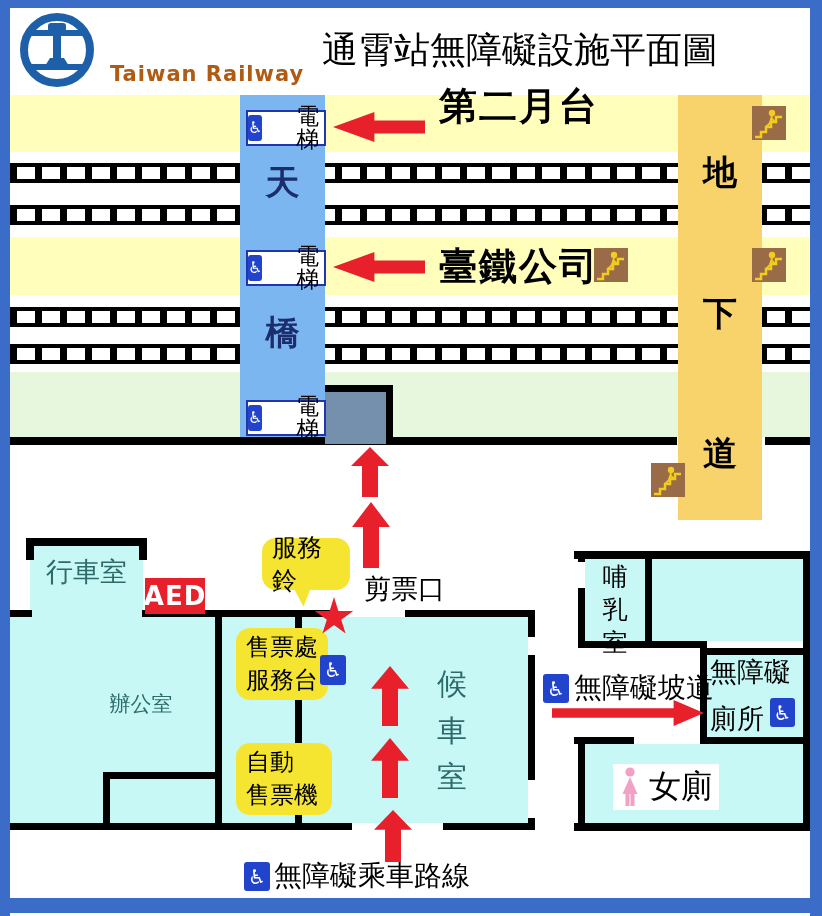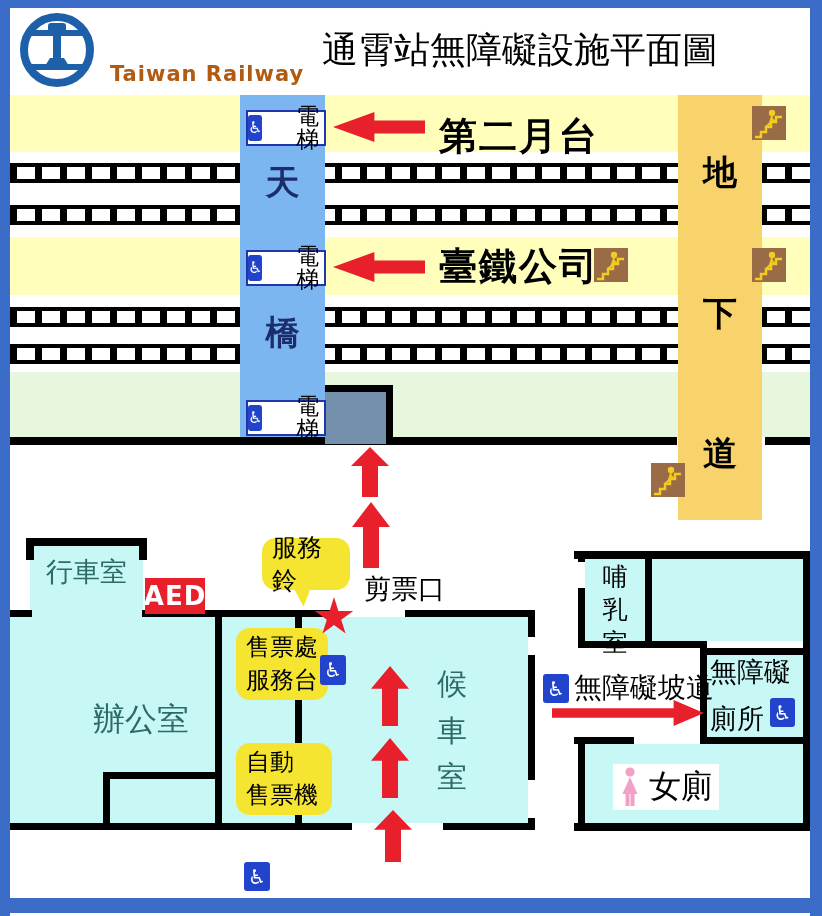--- a/index.html
+++ b/index.html
@@ -92,21 +92,21 @@
   <div class="elev" style="left:246px;top:250px;width:76px;height:32px;">
     <span class="wc" style="width:20px;height:26px;font-size:16px;">♿</span>
     <span class="elevtxt">電梯</span>
   </div>
   <div class="elev" style="left:246px;top:400px;width:76px;height:32px;">
     <span class="wc" style="width:20px;height:26px;font-size:16px;">♿</span>
     <span class="elevtxt">電梯</span>
   </div>
 
   <div class="arrow-left" style="left:333px;top:112px;width:92px;height:30px;"></div>
-  <div class="platlabel" style="left:434px;top:115px;width:170px;height:42px;">第二月台</div>
+  <div class="platlabel" style="left:434px;top:85px;width:170px;height:42px;">第二月台</div>
   <div class="arrow-left" style="left:333px;top:252px;width:92px;height:30px;"></div>
   <div class="platlabel" style="left:434px;top:245px;width:170px;height:42px;">臺鐵公司</div>
 
   <svg class="stairs" style="left:752px;top:106px;" width="34" height="34" viewBox="0 0 34 34">
     <rect width="34" height="34" fill="#9a6b47"></rect>
     <path d="M3 31 H9 V26 H14 V21 H19 V16 H24 V11 H30" stroke="#f2cc1e" stroke-width="2.5" fill="none"></path>
     <circle cx="20" cy="7" r="3.2" fill="#f2cc1e"></circle>
     <path d="M20 10 L18 17 L14 21 M19 12 L23 16" stroke="#f2cc1e" stroke-width="2" fill="none"></path>
   </svg>
   <svg class="stairs" style="left:594px;top:248px;" width="34" height="34" viewBox="0 0 34 34">
@@ -134,21 +134,21 @@
 
   <div class="cyan" style="left:30px;top:543px;width:113px;height:70px;"></div>
   <div class="wall" style="left:26px;top:538px;width:121px;height:8px;"></div>
   <div class="wall" style="left:26px;top:538px;width:8px;height:22px;"></div>
   <div class="wall" style="left:139px;top:538px;width:8px;height:22px;"></div>
   <div class="roomtxt" style="left:30px;top:556px;width:113px;height:32px;font-size:27px;">行車室</div>
 
   <div class="aed" style="left:145px;top:578px;width:60px;height:36px;">AED</div>
 
   <div class="cyan" style="left:10px;top:613px;width:212px;height:217px;"></div>
-  <div class="roomtxt" style="left:60px;top:688px;width:162px;height:32px;font-size:32px;margin-top:16px;">辦公室</div>
+  <div class="roomtxt" style="left:60px;top:688px;width:162px;height:32px;font-size:21px;">辦公室</div>
   <div class="wall" style="left:10px;top:610px;width:22px;height:7px;"></div>
   <div class="wall" style="left:142px;top:610px;width:80px;height:7px;"></div>
   <div class="wall" style="left:215px;top:610px;width:7px;height:220px;"></div>
   <div class="wall" style="left:103px;top:772px;width:119px;height:7px;"></div>
   <div class="wall" style="left:103px;top:772px;width:7px;height:58px;"></div>
 
   <div class="cyan" style="left:222px;top:617px;width:73px;height:206px;"></div>
   <div class="cyan" style="left:302px;top:617px;width:226px;height:206px;"></div>
   <div class="wall" style="left:222px;top:610px;width:108px;height:7px;"></div>
   <div class="wall" style="left:405px;top:610px;width:130px;height:7px;"></div>
@@ -223,19 +223,20 @@
       <circle cx="11" cy="5" r="4.6" fill="#f2a0c4"></circle>
       <path d="M11 10 L3.5 27 H18.5 Z" fill="#f2a0c4"></path>
       <rect x="6.5" y="27" width="4" height="12" fill="#f2a0c4"></rect>
       <rect x="11.5" y="27" width="4" height="12" fill="#f2a0c4"></rect>
     </svg>
     <span style="font-size:32px;color:#000;">女廁</span>
   </div>
 
   <div class="arrow-up" style="left:374px;top:810px;width:38px;height:52px;"></div>
   <div class="wc abs" style="left:244px;top:862px;width:26px;height:29px;z-index:5;">♿</div>
+  <div class="blacktxt" style="left:274px;top:861px;width:230px;height:30px;font-size:28px;z-index:5;">無障礙乘車路線</div>
 
   <div class="frame" style="left:0;top:0;width:822px;height:8px;"></div>
   <div class="frame" style="left:0;top:0;width:10px;height:916px;"></div>
   <div class="frame" style="left:810px;top:0;width:12px;height:916px;"></div>
   <div class="frame" style="left:0;top:898px;width:822px;height:15px;"></div>
 
 </div>
 
 </body></html>

